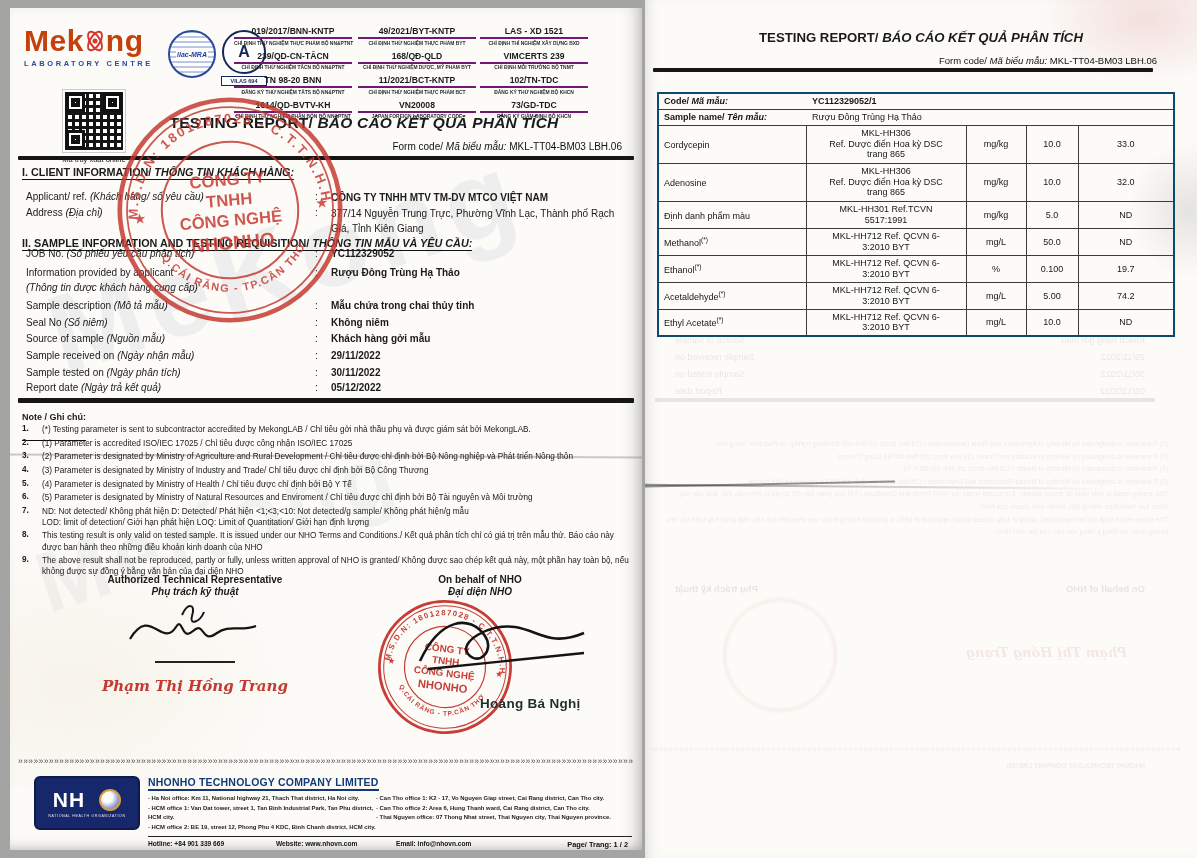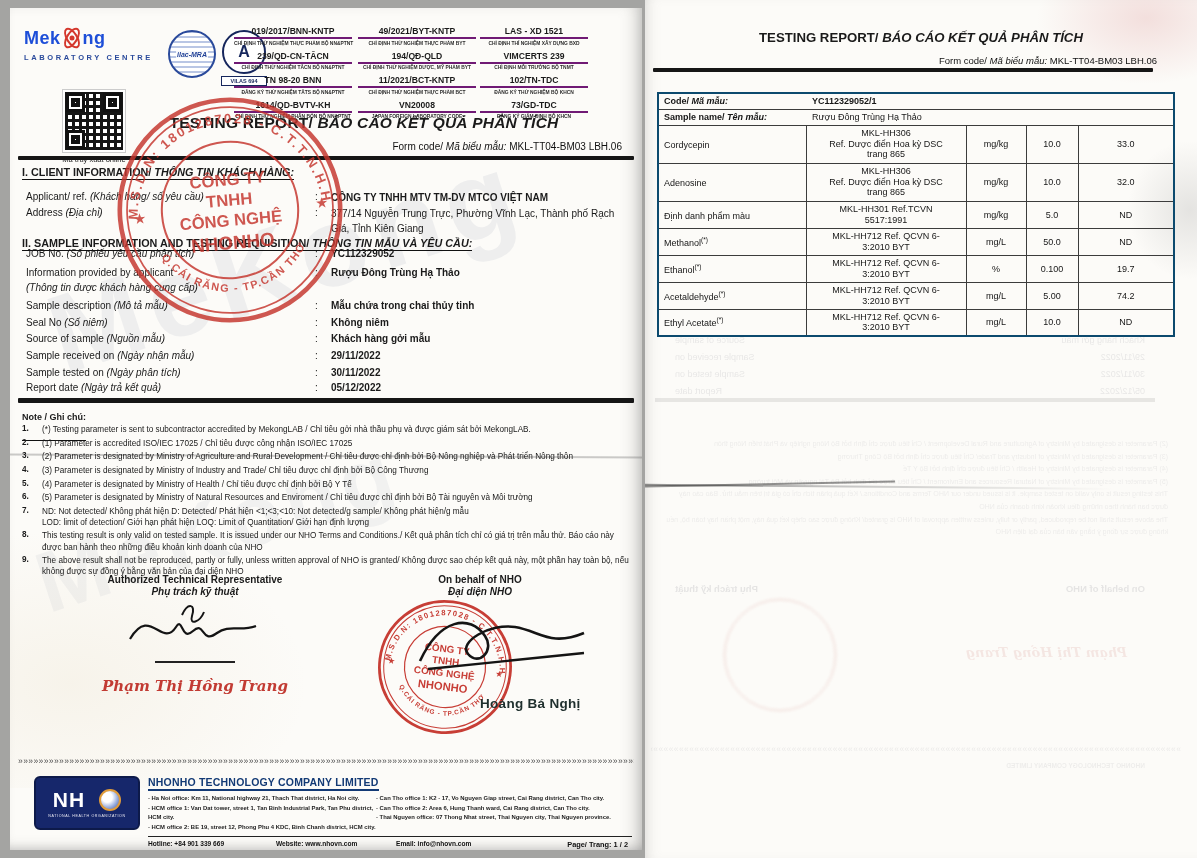--- a/index.html
+++ b/index.html
@@ -7,21 +7,21 @@
   .page{position:absolute;background:#fcfbf8;color:#1a1a1a;}
   #page1{left:10px;top:8px;width:632px;height:842px;box-shadow:inset -14px 0 18px -12px rgba(80,80,80,.45), inset 0 -10px 14px -10px rgba(90,90,90,.4);}
   #page2{left:645px;top:0;width:552px;height:858px;box-shadow:inset 10px 0 16px -12px rgba(100,100,100,.35);}
   .abs{position:absolute;}
   .b{font-weight:bold;}
   .i{font-style:italic;}
   .bi{font-weight:bold;font-style:italic;}
 
   
   .mek-logo{left:14px;top:18px;width:150px;}
-  .mek-word{font-size:18px;font-weight:800;color:#1d4ed8;letter-spacing:.5px;display:flex;align-items:center;line-height:1;}
+  .mek-word{font-size:30px;font-weight:800;color:#c2410c;letter-spacing:.5px;display:flex;align-items:center;line-height:1;}
   .atom{position:relative;display:inline-block;width:20px;height:24px;margin:0 1px;}
   .atom::before,.atom::after{content:"";position:absolute;left:50%;top:50%;width:19px;height:8px;border:2px solid #d4372c;border-radius:50%;transform:translate(-50%,-50%) rotate(58deg);}
   .atom::after{transform:translate(-50%,-50%) rotate(-58deg);}
   .atom i{position:absolute;left:50%;top:50%;width:5px;height:5px;background:#d4372c;border-radius:50%;transform:translate(-50%,-50%);}
   .mek-sub{font-size:7.5px;font-weight:bold;color:#2a4a9b;letter-spacing:2.6px;margin-top:3px;}
   .badges{left:158px;top:22px;width:110px;display:flex;gap:5px;align-items:flex-start;}
   .badge-ilac{width:44px;height:44px;border-radius:50%;border:2px solid #2a4a9b;background:repeating-linear-gradient(0deg,#fff 0 3px,#b9c6e4 3px 5px);display:flex;align-items:center;justify-content:center;overflow:hidden;}
   .badge-ilac span{background:rgba(255,255,255,.85);font-size:7px;font-weight:bold;font-style:italic;color:#1e3f96;padding:0 1px;}
   .badge-vilas{width:46px;text-align:center;}
   .vilas-circ{width:40px;height:40px;margin:0 auto;border-radius:50%;border:2.5px solid #16265c;background:#fff;display:flex;align-items:center;justify-content:center;font-size:16px;color:#16265c;font-weight:bold;}
@@ -199,21 +199,21 @@
           <div class="accr-num">1614/QD-BVTV-KH</div>
           <div class="accr-label">CHỈ ĐỊNH THỬ NGHIỆM PHÂN BÓN BỘ NN&amp;PTNT</div>
         </div>
     </div>
     <div class="abs accr-col" style="left:348px;">
       <div class="accr-item">
           <div class="accr-num">49/2021/BYT-KNTP</div>
           <div class="accr-label">CHỈ ĐỊNH THỬ NGHIỆM THỰC PHẨM BYT</div>
         </div>
       <div class="accr-item">
-          <div class="accr-num">194/QĐ-QLD</div>
+          <div class="accr-num">168/QĐ-QLD</div>
           <div class="accr-label">CHỈ ĐỊNH THỬ NGHIỆM DƯỢC, MỸ PHẨM BYT</div>
         </div>
       <div class="accr-item">
           <div class="accr-num">11/2021/BCT-KNTP</div>
           <div class="accr-label">CHỈ ĐỊNH THỬ NGHIỆM THỰC PHẨM BCT</div>
         </div>
       <div class="accr-item">
           <div class="accr-num">VN20008</div>
           <div class="accr-label">JAPAN FOREIGN LABORATORY CODE</div>
         </div>

